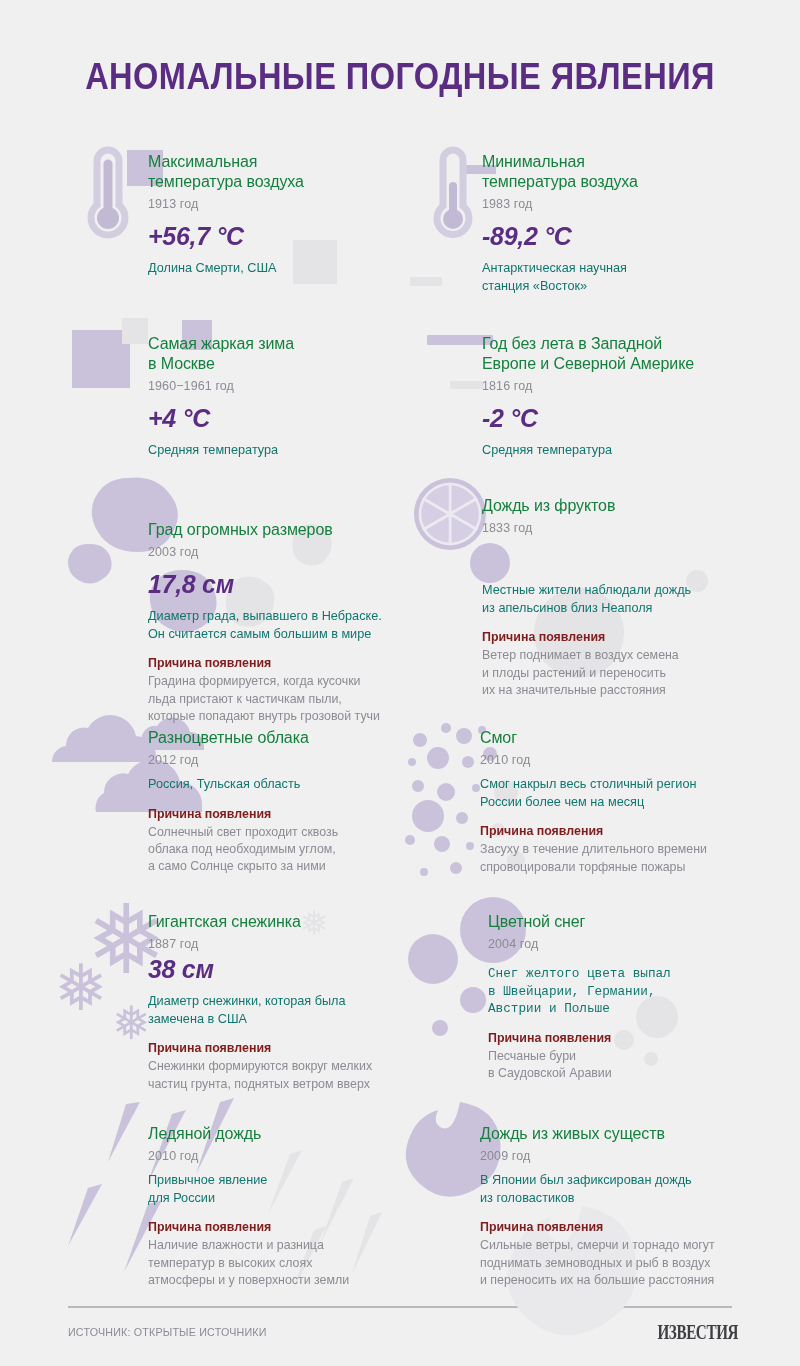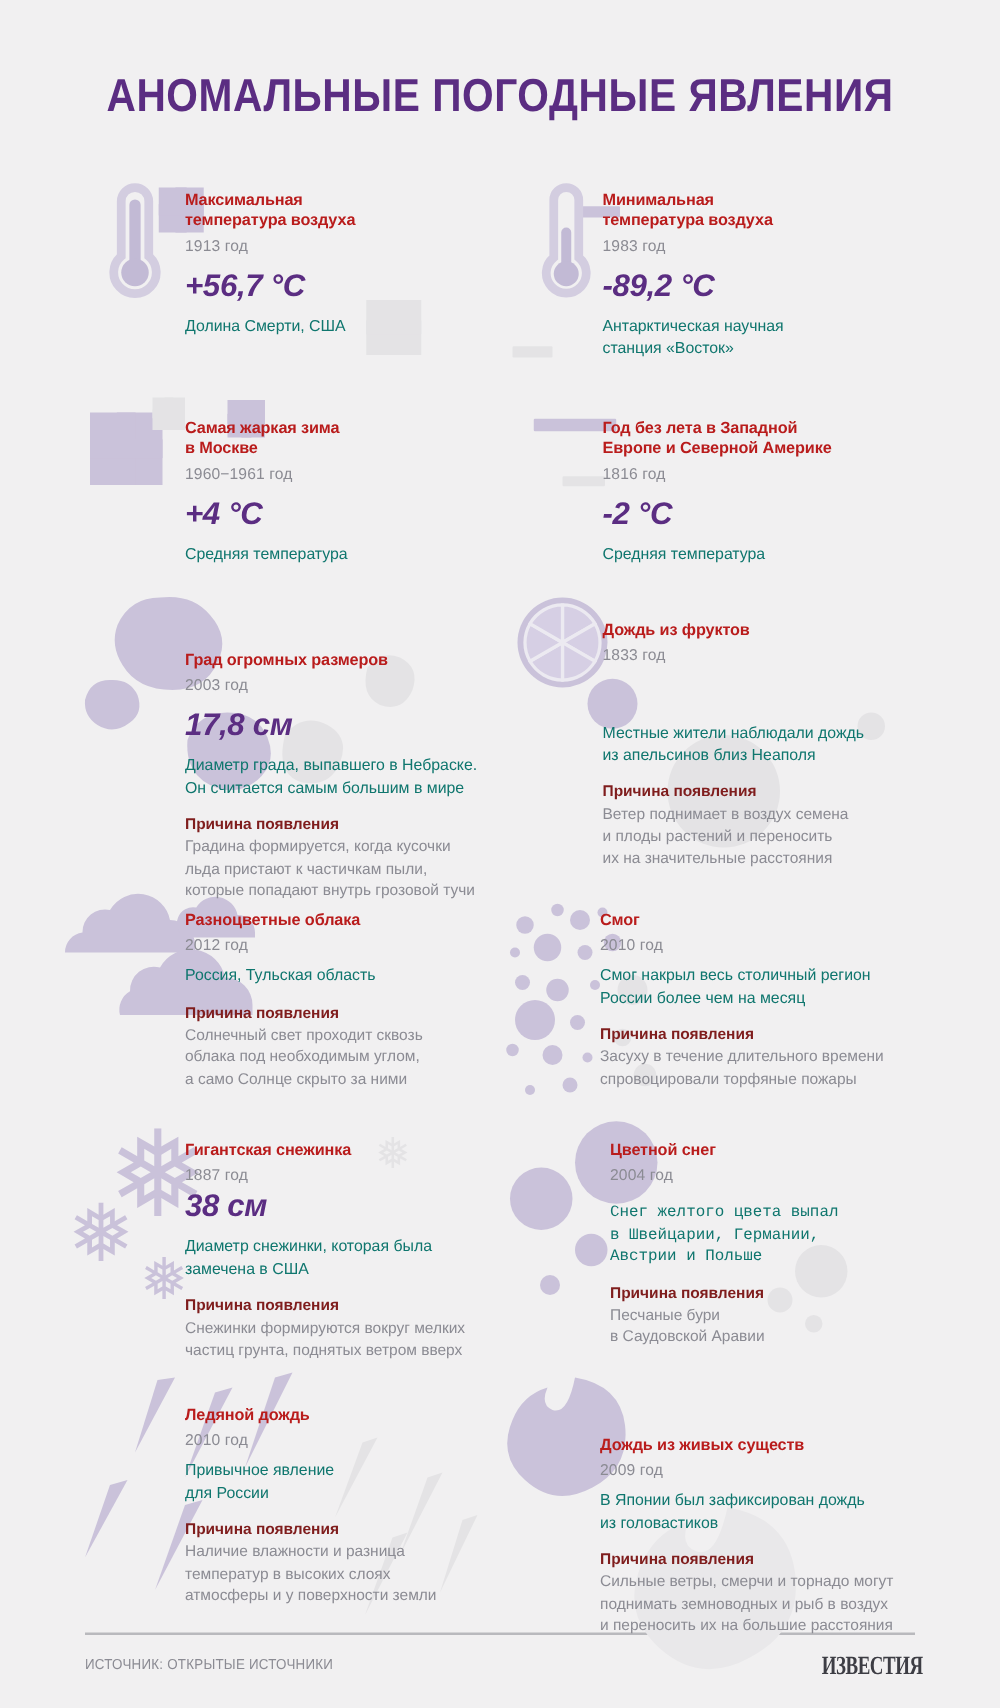--- a/index.html
+++ b/index.html
@@ -39,23 +39,23 @@
   
   .card {
     position: absolute;
   }
   .card .body {
     position: relative;
     z-index: 3;
   }
 
   .c-title {
-    font-size: 13px;
-    font-weight: bold;
-    color: #b91c1c;
+    font-size: 16px;
+    font-weight: normal;
+    color: #15803d;
     line-height: 1.26;
     letter-spacing: -0.1px;
   }
   .c-year {
     font-size: 12.5px;
     color: #8b8b93;
     margin-top: 5px;
     letter-spacing: 0.1px;
   }
   .c-value {
@@ -432,21 +432,21 @@
     </div>
   </div>
 
   <svg class="deco" style="left:400px; top:1098px;" width="110" height="110" viewBox="0 0 110 110">
     <path d="M60 4 q36 6 40 38 q4 34 -26 50 q-30 16 -54 -6 q-22 -20 -10 -48 q8 -20 28 -26 q-6 14 4 18 q12 4 18 -26 z" fill="#cac2da"></path>
   </svg>
   <svg class="deco" style="left:500px; top:1200px;" width="150" height="150" viewBox="0 0 150 150">
     <path d="M82 6 q48 8 54 52 q6 46 -36 68 q-40 22 -73 -8 q-30 -28 -14 -66 q11 -27 38 -35 q-8 19 6 24 q16 6 25 -35 z" fill="#e9e8ea"></path>
   </svg>
 
-  <div class="card" style="left:480px; top:1148px; width:290px;">
+  <div class="card" style="left:480px; top:1124px; width:290px;">
     <div class="body">
       <div class="c-title">Дождь из живых существ</div>
       <div class="c-year">2009 год</div>
       <div class="c-desc">
         <span>В Японии был зафиксирован дождь</span><br>
         <span>из головастиков</span>
       </div>
       <div class="c-reason-label">Причина появления</div>
       <div class="c-reason">
         <span>Сильные ветры, смерчи и торнадо могут</span><br>

